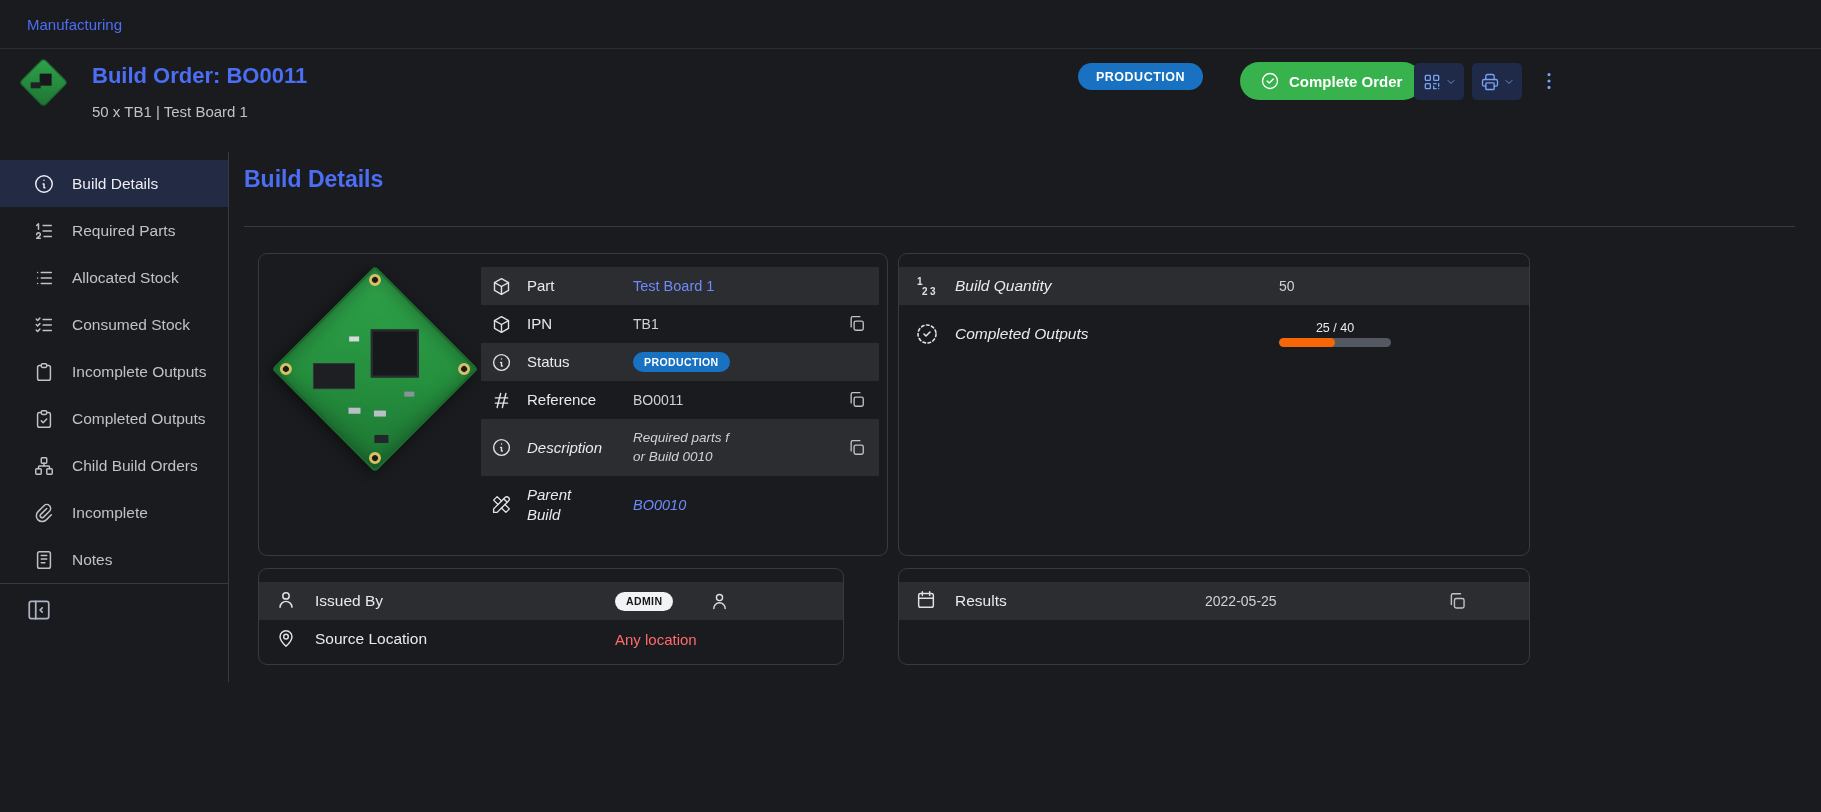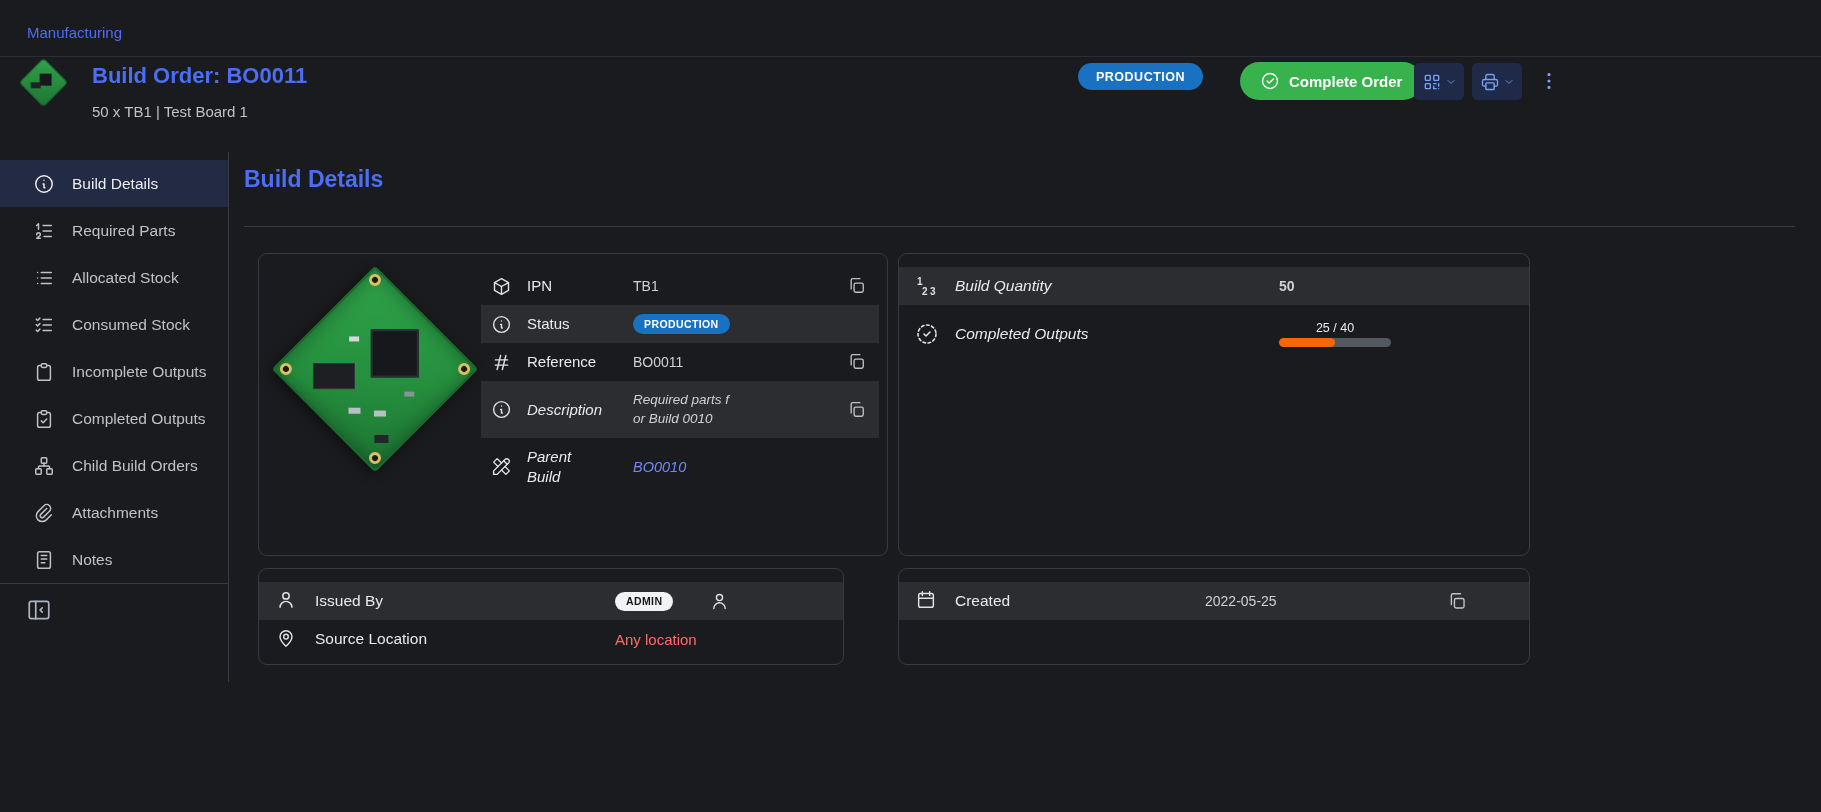--- a/index.html
+++ b/index.html
@@ -8,21 +8,21 @@
     --bg:#1a1b1e; --stripe:#2b2d31; --border:#373a40; --soft-border:#2c2e33;
     --text:#cfd1d4; --label:#e9eaec; --muted:#c1c2c5; --navy-btn:#1e2a47; --btn-icon:#79a2f5;
   }
   *{box-sizing:border-box; margin:0; padding:0;}
   body{background:#101113; font-family:"Liberation Sans","DejaVu Sans",sans-serif;}
   .screen{position:relative; width:1821px; height:812px; background:var(--bg); overflow:hidden; color:var(--text);}
   svg{display:block;}
   .ic{stroke:currentColor; fill:none; stroke-width:1.6; stroke-linecap:round; stroke-linejoin:round;}
 
   
-  .breadcrumb-bar{position:absolute; left:0; top:12px; width:100%; height:45px; border-bottom:1px solid var(--soft-border);text-align:center;}
+  .breadcrumb-bar{position:absolute; left:0; top:4px; width:100%; height:45px; border-bottom:1px solid var(--soft-border);text-align:center;}
   .crumb{position:absolute; left:27px; top:12px; font-size:15px; color:var(--accent); text-decoration:none; cursor:pointer;}
 
   
   .header{position:absolute; left:0; top:45px; width:100%; height:107px;}
   .thumb{position:absolute; left:22px; top:16px; width:44px; height:44px; cursor:pointer;}
   .thumb-board{position:absolute; left:5px; top:5px; width:33px; height:33px; background:linear-gradient(140deg,#2fa24a,#1e7533); border-radius:3px; transform:rotate(45deg); box-shadow:0 0 0 1px #1b6e2e;}
   .thumb-chip{position:absolute; left:10px; top:7px; width:12px; height:12px; background:#17181b; transform:rotate(-45deg);}
   .thumb-chip2{position:absolute; left:8px; top:21px; width:10px; height:6px; background:#202226; transform:rotate(-45deg);}
   .page-title{position:absolute; left:92px; top:18px; font-size:22px; font-weight:700; color:var(--accent);}
   .page-subtitle{position:absolute; left:92px; top:58px; font-size:15px; color:var(--muted);}
@@ -76,21 +76,21 @@
   a.link{color:var(--link); text-decoration:none; cursor:pointer; font-size:14.5px;}
   .badge-sm{display:inline-flex; align-items:center; height:20px; padding:0 11px; border-radius:10px; background:var(--status-blue); color:#fff; font-size:10.5px; font-weight:700; letter-spacing:.4px;}
   .copy-btn{width:22px; height:22px; background:transparent; border:none; color:var(--muted); cursor:pointer; flex-shrink:0; margin-left:8px;}
 
   
   .qrow{display:flex; align-items:center; min-height:38px; padding:0 16px; font-size:14px;}
   .qrow .qicon{width:24px; height:24px; color:#dfe1e4; flex-shrink:0;}
   .qrow .qlabel{margin-left:16px; color:var(--label); font-size:15.5px; flex-shrink:0;}
   .card-b .qrow{margin-top:0;} .card-b .rows, .card-c .rows, .card-d .rows{padding-top:13px;}
   .card-b .qlabel{width:300px;font-style:italic;} .card-c .qlabel{width:300px;} .card-d .qlabel{width:230px;}
-  .card-b .qvalue{padding-left:24px; color:var(--text);font-weight:bold;}
+  .card-b .qvalue{padding-left:24px; color:var(--text);}
   .card-d .qvalue{padding-left:20px; color:var(--text);}
   .qrow.tall{min-height:58px;}
   .progress-block{width:112px; margin-left:24px;}
   .progress-label{font-size:12.5px; color:var(--label); text-align:center; margin-bottom:3px;}
   .progress-track{height:9px; border-radius:5px; background:#545860; overflow:hidden;}
   .progress-fill{height:100%; background:var(--progress-orange); border-radius:5px;}
   .badge-admin{display:inline-flex; align-items:center; height:19px; padding:0 11px; border-radius:10px; background:var(--admin-badge-bg); color:#16171a; font-size:10.5px; font-weight:700; letter-spacing:.4px;}
   .issued-user-icon{width:21px; height:21px; color:#dfe1e4; margin-left:36px;}
   .red-text{color:var(--danger-red); font-size:15px;}
   .card-d .qrow{padding-right:60px;}
@@ -251,21 +251,21 @@
           </svg>
         </span>
       <span>Child Build Orders</span>
     </div>
     <div class="side-item">
       <span class="sicon">
           <svg class="ic" width="22" height="22" viewBox="0 0 24 24">
             <path d="M15 7l-6.5 6.5a1.5 1.5 0 0 0 3 3L18 10a3 3 0 0 0-6-6l-6.5 6.5a4.5 4.5 0 0 0 9 9L20 14"></path>
           </svg>
         </span>
-      <span>Attachments</span>
+      <span>Incomplete</span>
     </div>
     <div class="side-item">
       <span class="sicon">
           <svg class="ic" width="22" height="22" viewBox="0 0 24 24">
             <rect x="5" y="3" width="14" height="18" rx="2"></rect>
             <path d="M9 7h6"></path>
             <path d="M9 11h6"></path>
             <path d="M9 15h4"></path>
           </svg>
         </span>
@@ -297,20 +297,32 @@
         <div class="chip chip2"></div>
         <div class="pass p1"></div>
         <div class="pass p2"></div>
         <div class="pass p3"></div>
         <div class="pass p4"></div>
         <div class="pass p5"></div>
       </div>
     </div>
 
     <div class="detail-table">
+      <div class="drow striped">
+        <span class="dicon">
+            <svg class="ic" width="21" height="21" viewBox="0 0 24 24">
+              <path d="M12 3l8 4.5v9L12 21l-8-4.5v-9z"></path>
+              <path d="M12 12l8-4.5"></path>
+              <path d="M12 12v9"></path>
+              <path d="M12 12L4 7.5"></path>
+            </svg>
+          </span>
+        <span class="dlabel">Part</span>
+        <span class="dvalue"><a class="link">Test Board 1</a></span>
+      </div>
       <div class="drow">
         <span class="dicon">
             <svg class="ic" width="21" height="21" viewBox="0 0 24 24">
               <path d="M12 3l8 4.5v9L12 21l-8-4.5v-9z"></path>
               <path d="M12 12l8-4.5"></path>
               <path d="M12 12v9"></path>
               <path d="M12 12L4 7.5"></path>
             </svg>
           </span>
         <span class="dlabel">IPN</span>
@@ -450,21 +462,21 @@
     <div class="rows">
       <div class="qrow striped">
         <span class="qicon">
           <svg class="ic" width="22" height="22" viewBox="0 0 24 24">
               <rect x="4" y="5" width="16" height="15" rx="2"></rect>
               <path d="M4 10h16"></path>
               <path d="M8 3v4"></path>
               <path d="M16 3v4"></path>
             </svg>
         </span>
-        <span class="qlabel">Created</span>
+        <span class="qlabel">Results</span>
         <span class="qvalue">2022-05-25</span>
         <span class="spacer"></span>
         <button class="copy-btn">
             <svg class="ic" width="21" height="21" viewBox="0 0 24 24">
               <rect x="8.5" y="8.5" width="11" height="11" rx="2"></rect>
               <path d="M5 15.5V5a1.8 1.8 0 0 1 1.8-1.8H15.5"></path>
             </svg>
           </button>
       </div>
     </div>

